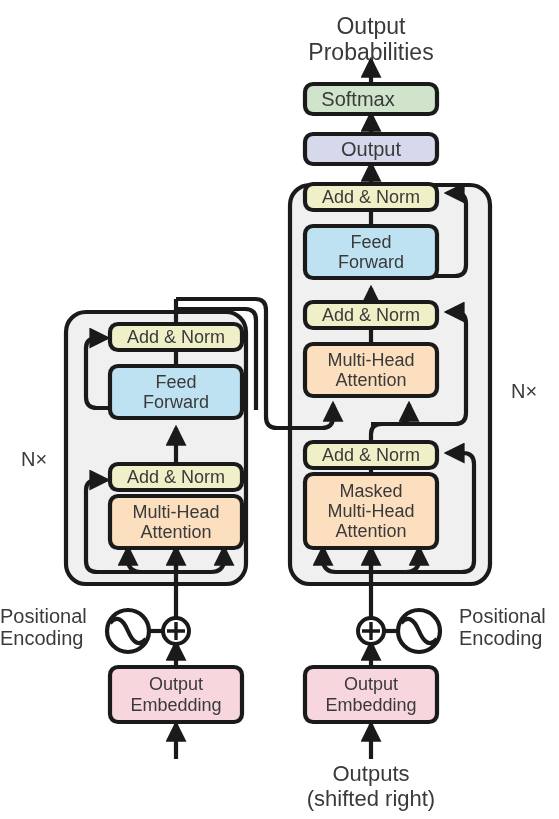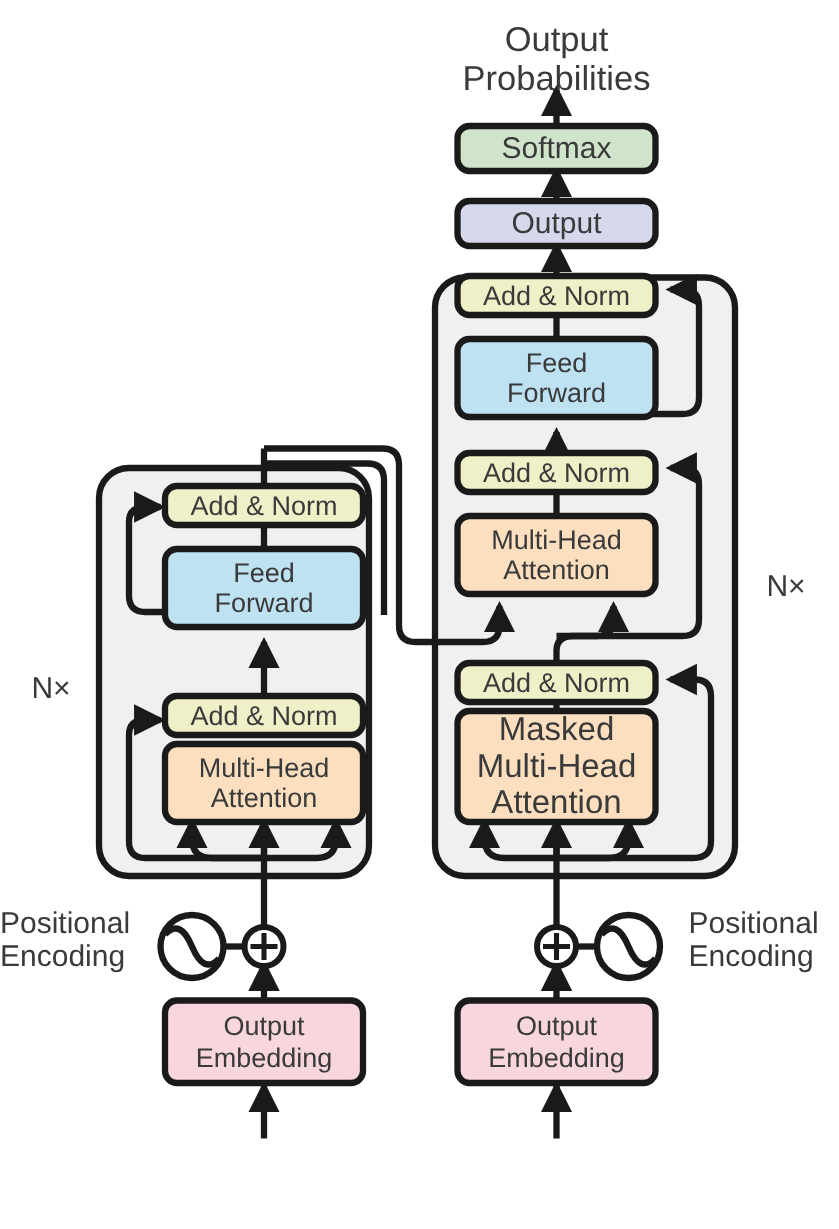--- a/index.html
+++ b/index.html
@@ -112,37 +112,37 @@
       <rect x="110" y="484" width="132" height="52" rx="8" ry="8" fill="#fbdfbe" stroke="#1a1a1a" stroke-width="4.2"></rect>
 
       <rect x="110" y="655" width="132" height="55" rx="8" ry="8" fill="#f7d7dd" stroke="#1a1a1a" stroke-width="4.2"></rect>
       <rect x="305" y="655" width="132" height="55" rx="8" ry="8" fill="#f7d7dd" stroke="#1a1a1a" stroke-width="4.2"></rect>
     </g>
   </svg>
 
   <div class="lbl" style="left:266px;top:2px;width:210px;font-size:23px;">Output
 Probabilities</div>
 
-  <div class="boxlbl" style="left:305px;top:72px;width:132px;height:30px;font-size:20px;">Softmax</div>
+  <div class="boxlbl" style="left:292px;top:72px;width:132px;height:30px;font-size:20px;">Softmax</div>
 
   <div class="boxlbl" style="left:305px;top:122px;width:132px;height:30px;font-size:20px;">Output</div>
 
   <div class="boxlbl" style="left:305px;top:172px;width:132px;height:26px;font-size:18px;">Add &amp; Norm</div>
 
   <div class="boxlbl" style="left:305px;top:214px;width:132px;height:52px;font-size:18px;">Feed
 Forward</div>
 
   <div class="boxlbl" style="left:305px;top:290px;width:132px;height:26px;font-size:18px;">Add &amp; Norm</div>
 
   <div class="boxlbl" style="left:305px;top:332px;width:132px;height:52px;font-size:18px;">Multi-Head
 Attention</div>
 
   <div class="boxlbl" style="left:305px;top:430px;width:132px;height:26px;font-size:18px;">Add &amp; Norm</div>
 
-  <div class="boxlbl" style="left:305px;top:462px;width:132px;height:74px;font-size:22px;">Masked
+  <div class="boxlbl" style="left:305px;top:462px;width:132px;height:74px;font-size:18px;">Masked
 Multi-Head
 Attention</div>
 
   <div class="boxlbl" style="left:110px;top:312px;width:132px;height:26px;font-size:18px;">Add &amp; Norm</div>
 
   <div class="boxlbl" style="left:110px;top:354px;width:132px;height:52px;font-size:18px;">Feed
 Forward</div>
 
   <div class="boxlbl" style="left:110px;top:452px;width:132px;height:26px;font-size:18px;">Add &amp; Norm</div>
 
@@ -159,14 +159,16 @@
 Encoding</div>
 
   <div class="lbl" style="left:459px;top:593px;width:100px;font-size:20px;text-align:left;">Positional
 Encoding</div>
 
   <div class="lbl" style="left:10px;top:436px;width:48px;font-size:20px;">N×</div>
 
   <div class="lbl" style="left:500px;top:368px;width:48px;font-size:20px;">N×</div>
 
 
+  <div class="lbl" style="left:291px;top:750px;width:160px;font-size:22px;">Outputs
+(shifted right)</div>
 
 </div>
 
 </body></html>

